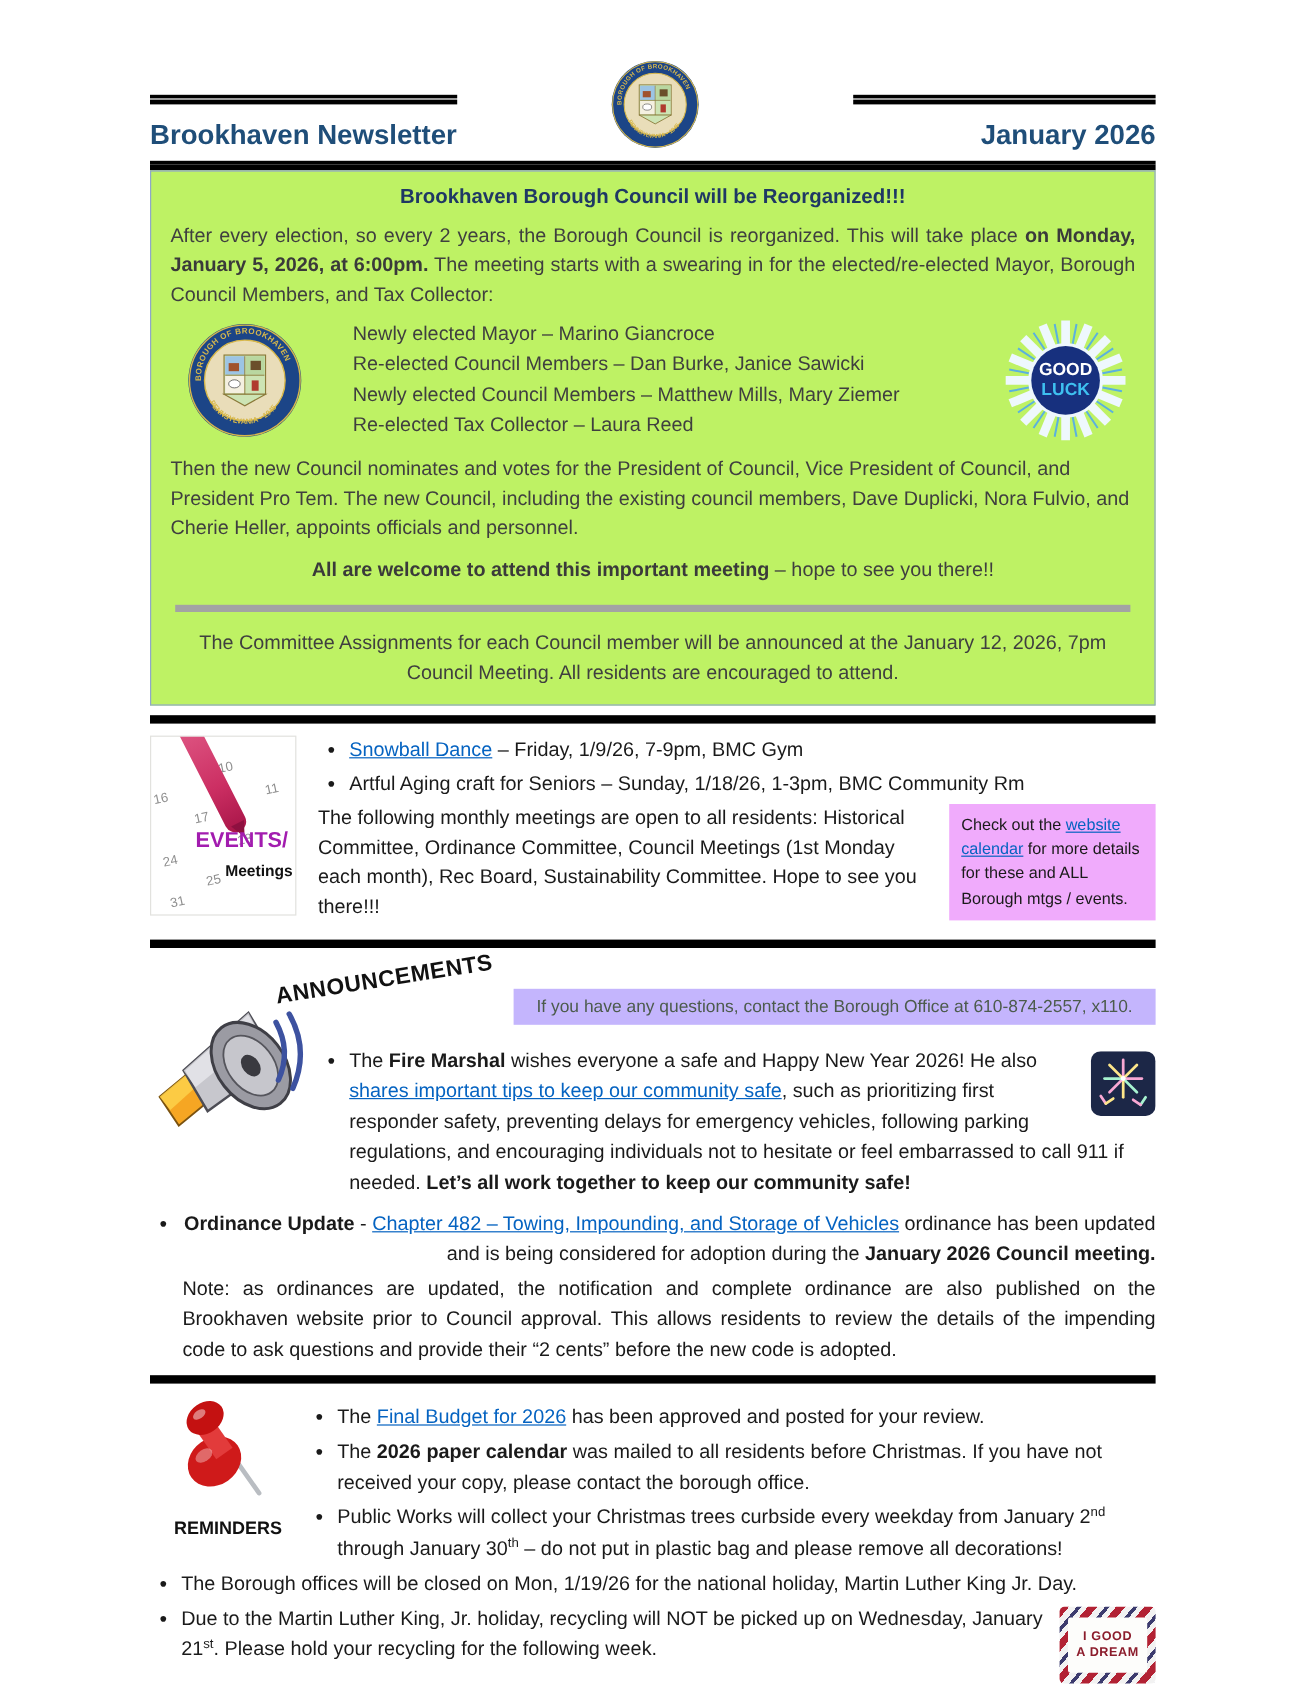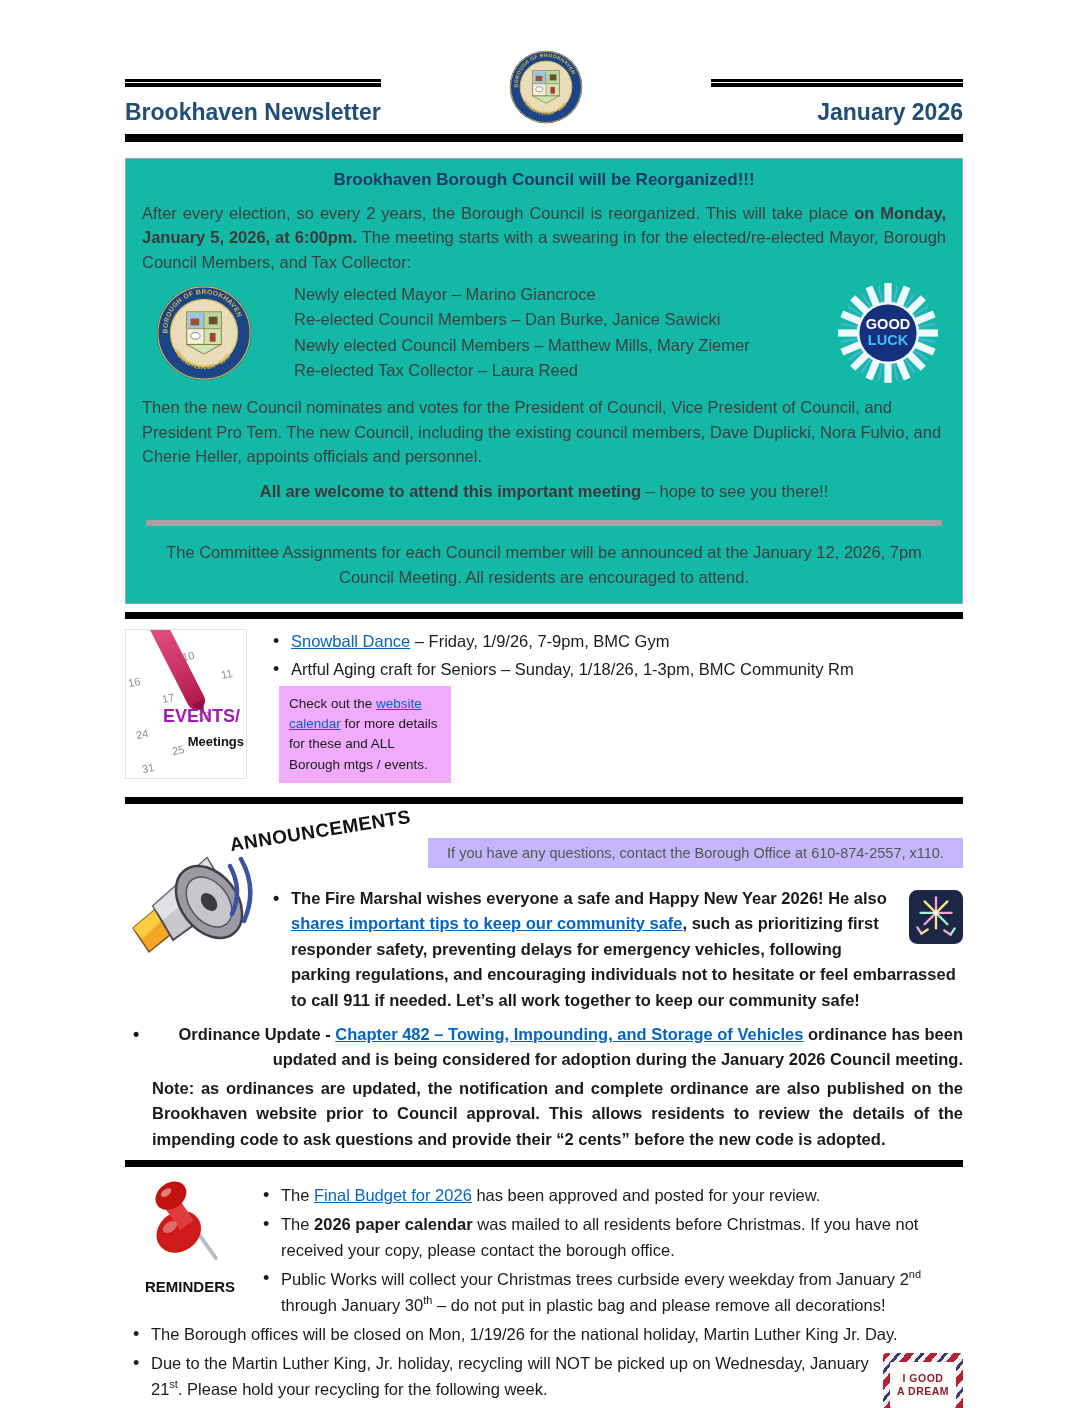--- a/index.html
+++ b/index.html
@@ -22,22 +22,22 @@
   .logo-text { font-family: "Liberation Serif", serif; color: #2a4d8f; }
   .logo-row1, .logo-row2 { display: flex; align-items: baseline; }
   .logo-big { font-size: 27px; font-weight: bold; letter-spacing: 1px; color: #2a4d8f; }
   .logo-small { font-size: 10px; font-weight: bold; }
   .logo-pa { color: #4a4a8a; margin-left: 10px; border-bottom: 2px solid #c9b98a; padding: 0 14px 2px 6px; }
   .logo-dc { color: #6b6b6b; border-top: 2px solid #c9b98a; padding: 2px 6px 0 2px; margin-right: 6px; }
   .dbar { margin-top: 6px; border-top: 3px solid #000; height: 5px; border-bottom: 5px solid #000; }
 
   
   .council-box {
-    background: #14b8a6; border: 1px solid #8fa7c9;
-    padding: 8px 16px 14px 16px; margin-top: 16px;
+    background: #bef264; border: 1px solid #8fa7c9;
+    padding: 8px 16px 14px 16px; margin-top: 0px;
     color: #3f3f3f; font-size: 16.5px; line-height: 1.5;
   }
   .council-title { text-align: center; font-weight: bold; color: #1F3864; font-size: 17px; margin-bottom: 8px; }
   .jpara { text-align: justify; }
   .council-box b { color: #3a3a3a; }
   .elected-row { display: flex; align-items: center; margin: 6px 0 10px 0; }
   .elected-row svg.seal { width: 96px; height: 96px; flex: 0 0 auto; margin-left: 14px; }
   .elected-list { flex: 1; padding-left: 42px; line-height: 1.55; }
   .goodluck { width: 104px; height: 104px; flex: 0 0 auto; margin-right: 6px; }
   .welcome-line { text-align: center; margin-top: 10px; }
@@ -71,21 +71,21 @@
   .events-para { flex: 1; }
   .yellow-note { flex: 0 0 172px; margin-left: 14px; background: #f0abfc; padding: 8px 10px; font-size: 13.5px; line-height: 1.5; align-self: flex-start; }
 
   a.link, span.link { color: #0563C1; text-decoration: underline; cursor: pointer; }
 
   
   .ann { position: relative; padding-top: 4px; }
   .ann-title { position: absolute; left: 104px; top: 8px; transform: rotate(-9deg); font-size: 19px; font-weight: 800; letter-spacing: .5px; color: #111; }
   .mega { position: absolute; left: 2px; top: 34px; width: 126px; height: 120px; }
   .green-note { margin-left: 303px; margin-top: 22px; background: #c4b5fd; color: #4c5b4c; text-align: center; padding: 7px 10px; font-size: 14.5px; }
-  .ann-bullets { font-size: 16.5px; line-height: 1.55; font-weight: bold; }
+  .ann-bullets { font-size: 16.5px; line-height: 1.55; }
   .fm-bullet { margin: 18px 0 4px 140px; }
   .fireworks { float: right; width: 54px; height: 54px; margin: 4px 0 6px 12px; }
   .ord-bullet { margin-top: 8px; text-align: right; }
   .ord-note { margin-left: 27px; margin-top: 0; text-align: justify; }
 
   
   .rem { position: relative; padding-top: 8px; font-size: 16.5px; line-height: 1.55; }
   .rem-figure { position: absolute; left: 6px; top: 6px; width: 118px; text-align: center; }
   .rem-figure svg { width: 96px; height: 88px; }
   .rem-caption { font-size: 15px; font-weight: bold; color: #111; margin-top: -2px; }
@@ -225,20 +225,21 @@
       <span class="cal-num" style="left:46px; top:114px">25</span>
       <span class="cal-num" style="left:16px; top:132px">31</span>
       <div class="cal-pen"></div>
       <div class="cal-caption1">EVENTS/</div>
       <div class="cal-caption2">Meetings</div>
     </div>
     <div class="events-content">
       <div class="bullet"><span class="link">Snowball Dance</span><span> – Friday, 1/9/26, 7-9pm, BMC Gym</span></div>
       <div class="bullet">Artful Aging craft for Seniors – Sunday, 1/18/26, 1-3pm, BMC Community Rm</div>
       <div class="events-row">
+        <p class="events-para">The following monthly meetings are open to all residents: Historical Committee, Ordinance Committee, Council Meetings (1st Monday each month), Rec Board, Sustainability Committee. Hope to see you there!!!</p>
         <div class="yellow-note"><span>Check out the </span><span class="link">website calendar</span><span> for more details for these and ALL Borough mtgs / events.</span></div>
       </div>
     </div>
   </section>
 
   <div class="bar"></div>
 
   <section class="ann">
     <div class="ann-title">ANNOUNCEMENTS</div>
     <svg class="mega" viewBox="0 0 126 120">

